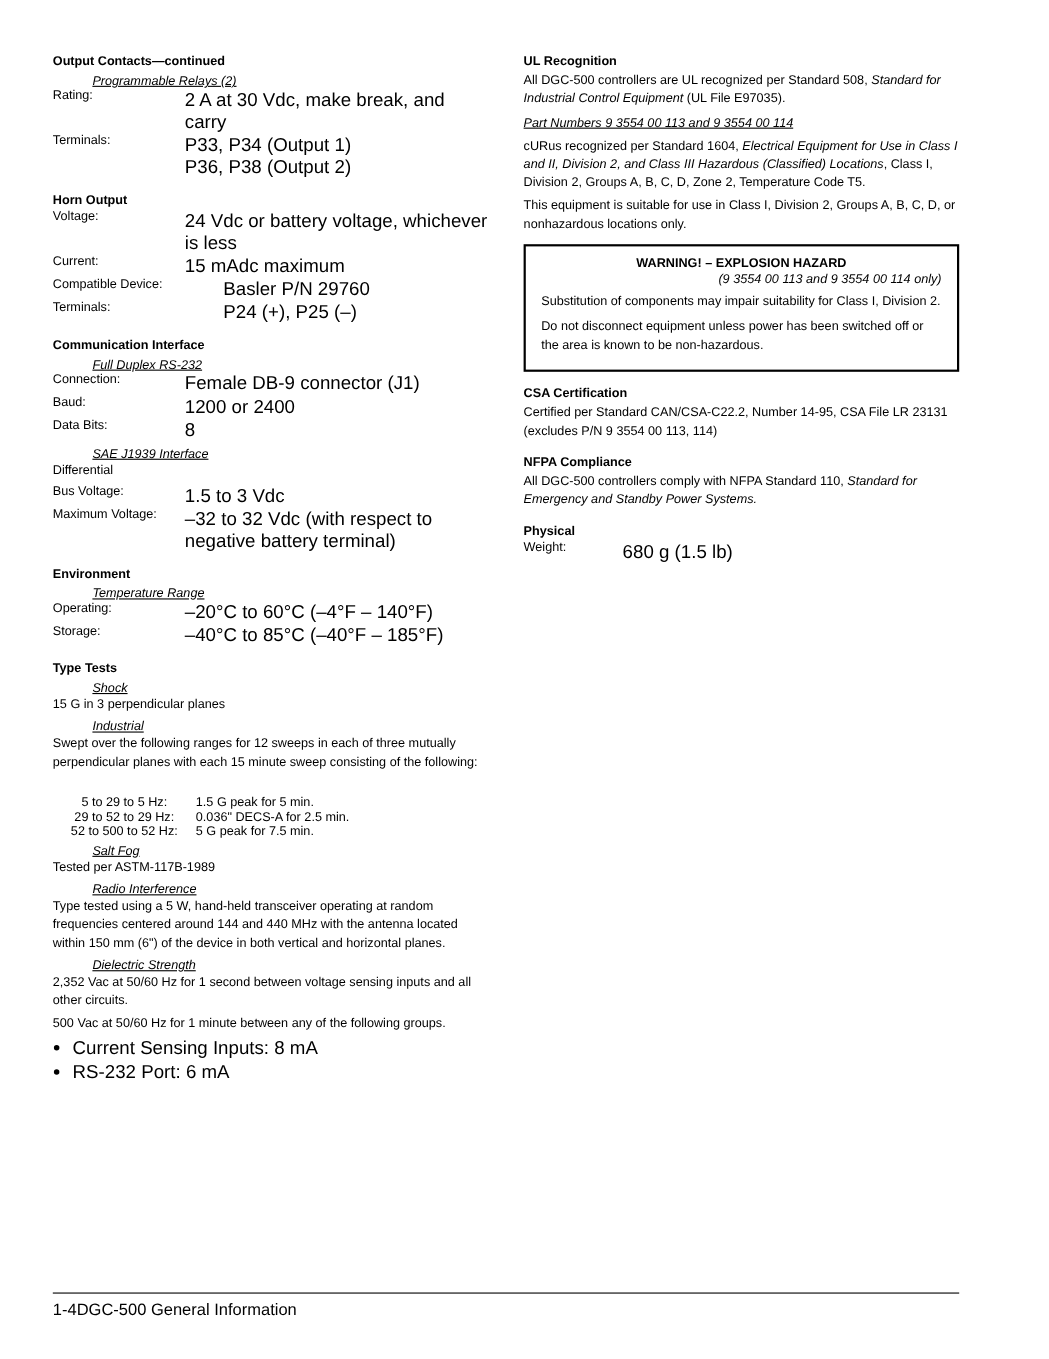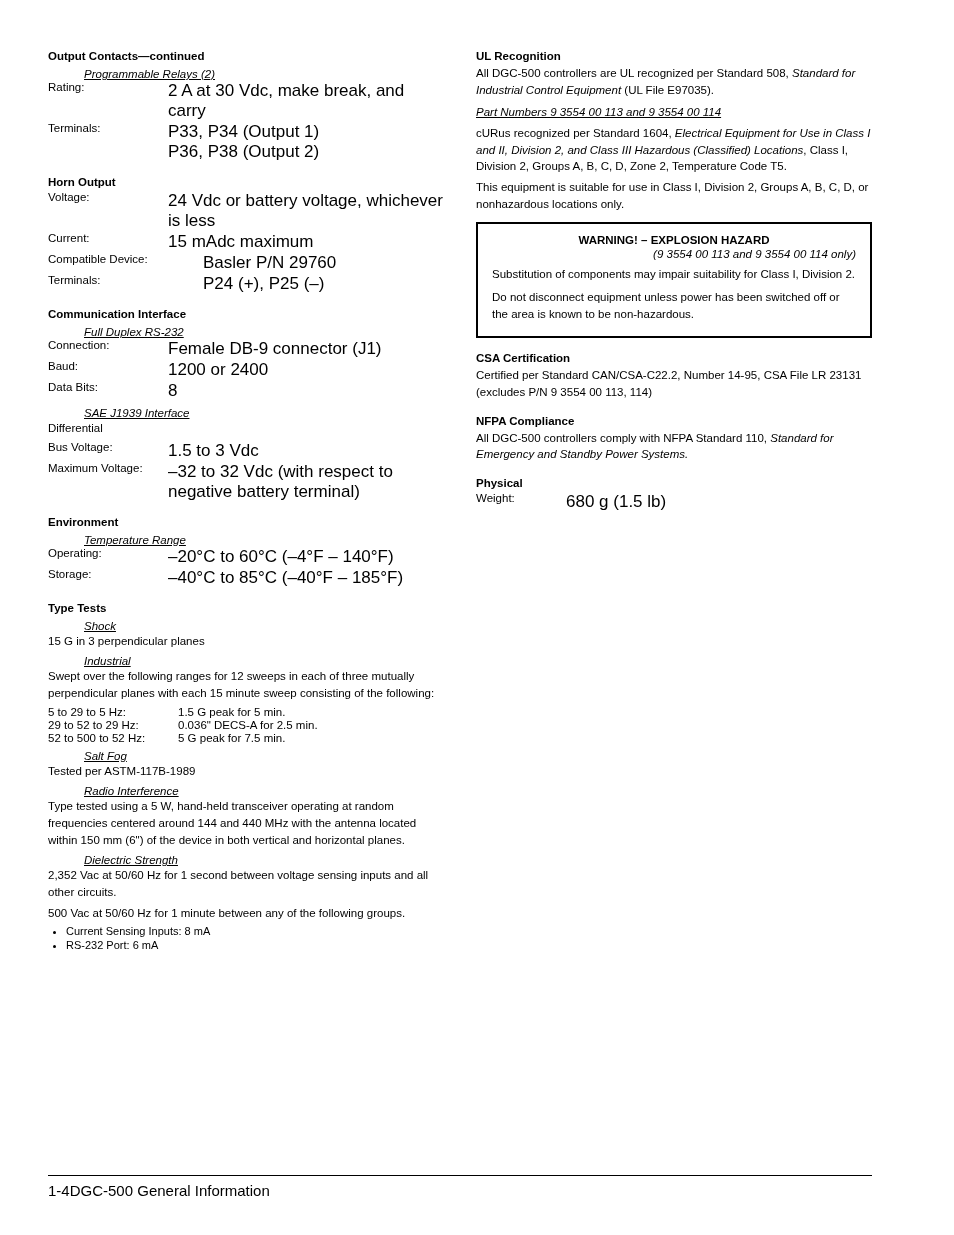--- a/index.html
+++ b/index.html
@@ -86,36 +86,37 @@
       font-style: italic;
       font-size: 11.5px;
       margin-bottom: 6px;
     }
     .italic { font-style: italic; }
     .bullet-list {
       margin-left: 18px;
       margin-top: 4px;
     }
     .bullet-list li {
-      font-size: 11px;
+      font-size: 17px;
       margin-bottom: 2px;
       list-style-type: disc;
     }
     .footer {
       display: flex;
       flex-direction: row;
       justify-content: flex-start;
       border-top: 1.5px solid #000;
       padding-top: 6px;
       margin-top: 18px;
       font-size: 15px;
     }
     .freq-table {
-      margin-top: 4px;
+      margin-top: 22px;
       margin-bottom: 4px;
+      text-align: center;
     }
     .freq-row {
       display: flex;
       flex-direction: row;
       margin-bottom: 1px;
     }
     .freq-label {
       min-width: 130px;
       font-size: 11.5px;
     }

